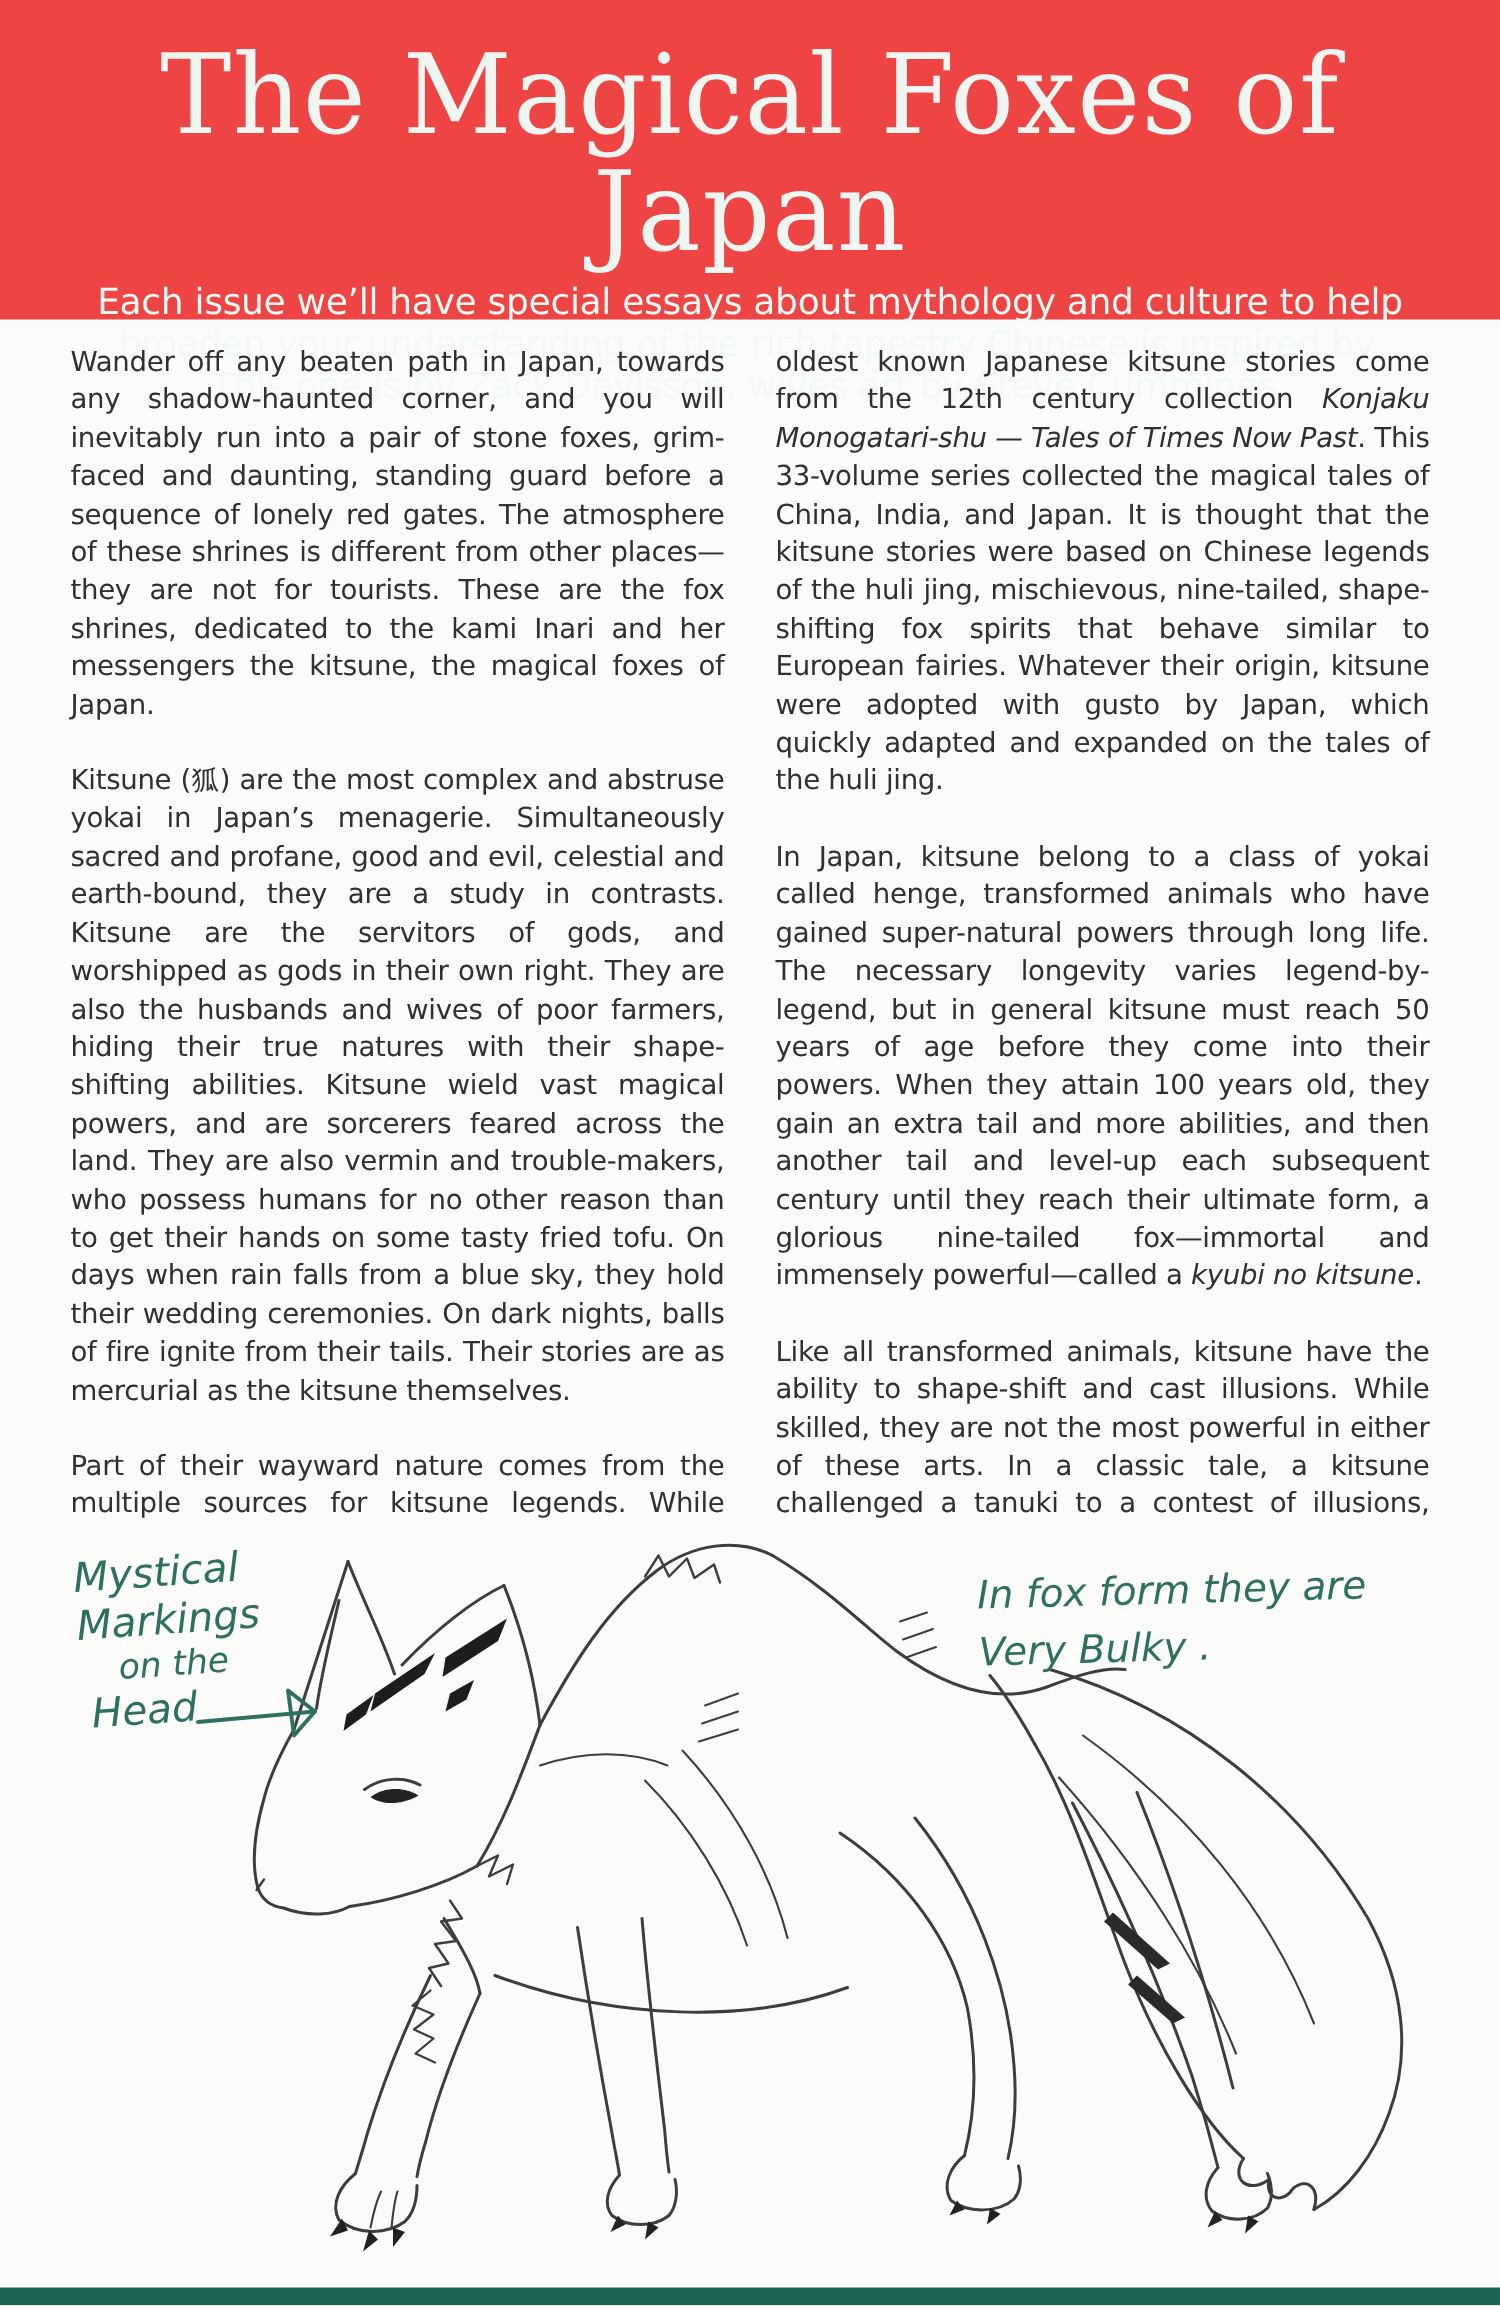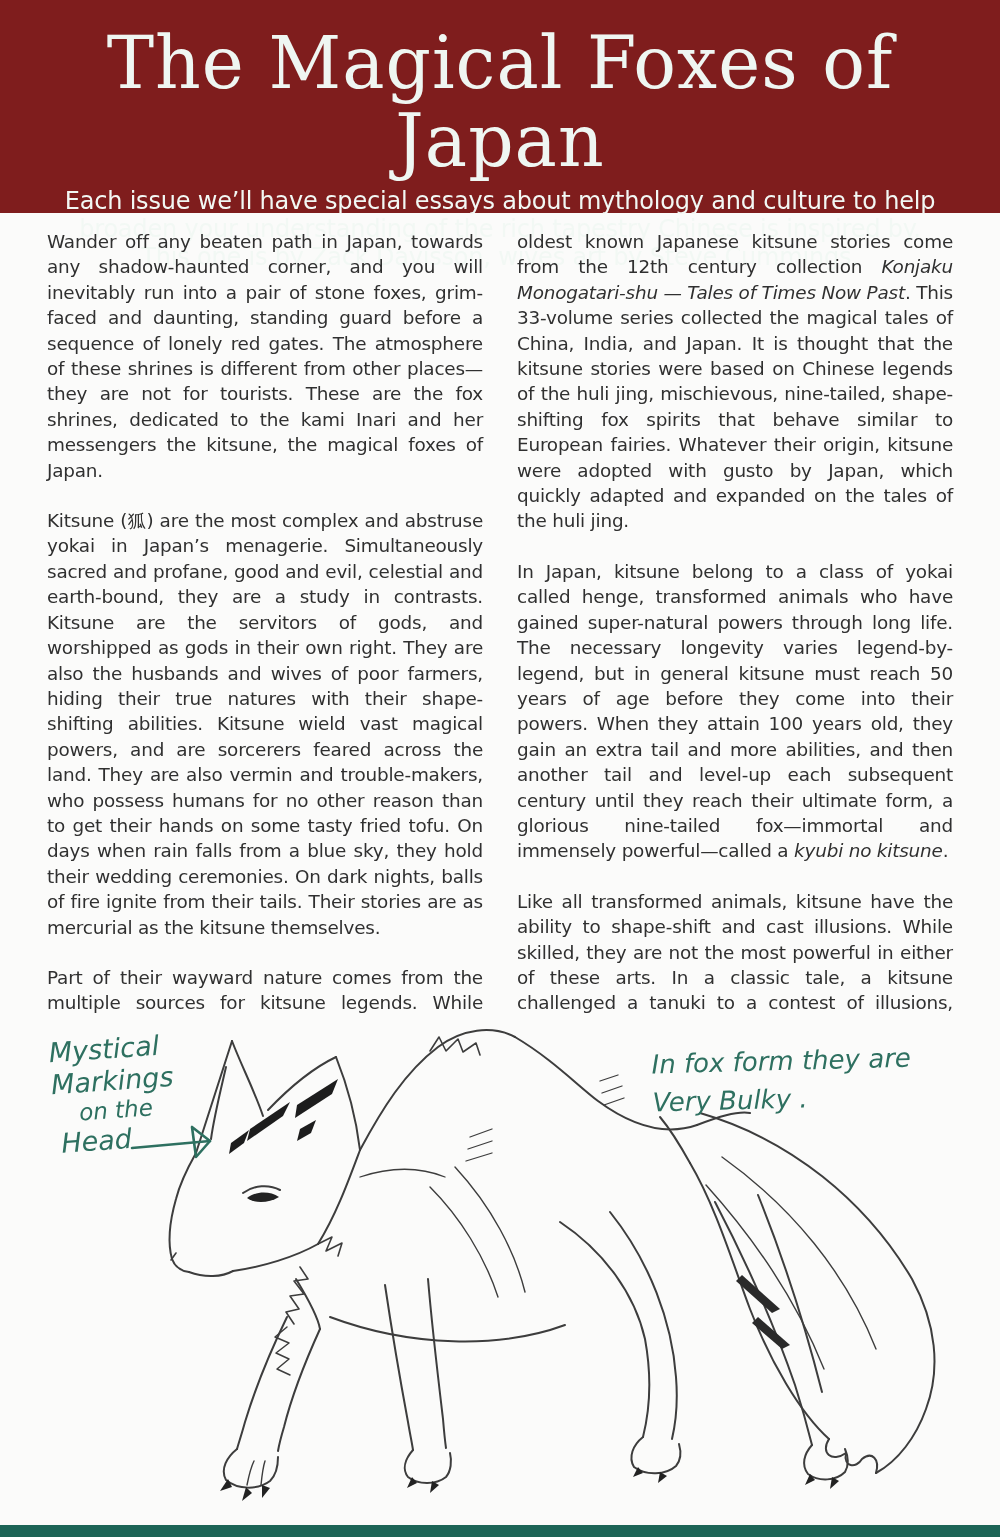--- a/index.html
+++ b/index.html
@@ -7,21 +7,21 @@
     position:relative;
     width:1000px;height:1537px;
     background:#fbfbfa;
     overflow:hidden;
     font-family:"DejaVu Sans",sans-serif;
   }
   
   .masthead{
     box-sizing:border-box;
     width:1000px;height:213px;
-    background:#7f1d1d;
+    background:#ef4444;
     color:#eff6f2;
     text-align:center;
     padding-top:28px;
   }
   .masthead h1{
     margin:0;
     font-family:"DejaVu Serif",serif;
     font-weight:400;
     font-size:71px;
     line-height:1.05;

